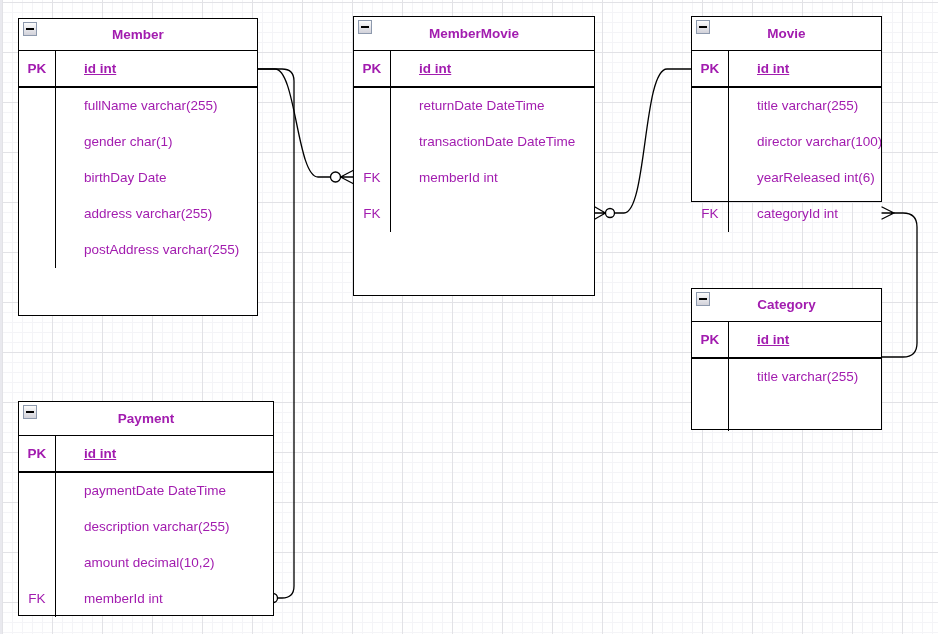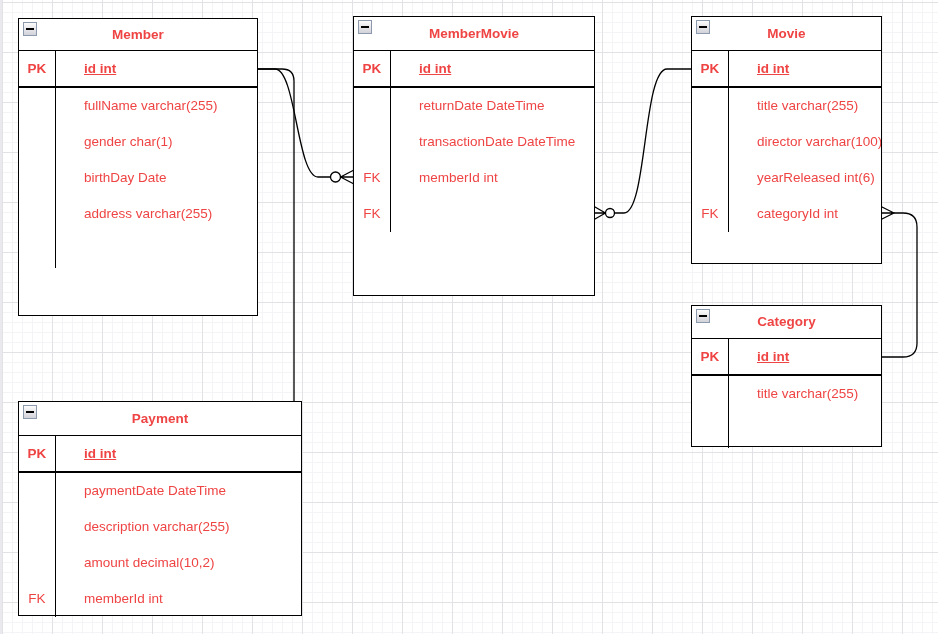--- a/index.html
+++ b/index.html
@@ -29,21 +29,21 @@
     position: absolute; left: 0; top: 0; width: 938px; height: 634px;
     pointer-events: none;
   }
   #edges path, #edges circle { pointer-events: stroke; }
 
   .er-table {
     position: absolute;
     box-sizing: border-box;
     background: #ffffff;
     border: 1.5px solid #000000;
-    color: #ef4444;
+    color: #a21caf;
     font-size: 13.5px;
     line-height: 1;
   }
   .er-header {
     position: relative;
     display: flex;
     align-items: center;
     justify-content: center;
     font-weight: bold;
     font-size: 13.5px;
@@ -98,25 +98,25 @@
   .pk .field-col {
     font-weight: bold;
     text-decoration: underline;
   }
 
   
   #t-member      { left: 18px;  top: 18px;  width: 240px; height: 298px; }
   #t-member .er-header      { height: 32px; }
   #t-membermovie { left: 353px; top: 16px;  width: 242px; height: 280px; }
   #t-membermovie .er-header { height: 34px; }
-  #t-movie       { left: 691px; top: 16px;  width: 191px; height: 248px; }
+  #t-movie       { left: 691px; top: 16px;  width: 191px; height: 186px; }
   #t-movie .er-header       { height: 34px; }
-  #t-category    { left: 691px; top: 305px; width: 191px; height: 142px; text-align: center; }
+  #t-category    { left: 691px; top: 288px; width: 191px; height: 142px; text-align: center; }
   #t-category .er-header    { height: 33px; }
-  #t-payment     { left: 18px;  top: 401px; width: 284px; height: 215px; }
+  #t-payment     { left: 18px;  top: 401px; width: 256px; height: 215px; }
   #t-payment .er-header     { height: 34px; }
 </style>
 </head>
 <body>
 
 <div id="canvas">
   <div class="canvas-edge"></div>
 
   <svg id="edges" width="938" height="634" viewBox="0 0 938 634" fill="none" stroke="#000000" stroke-width="1.3" stroke-linejoin="round" stroke-linecap="round">
     <g>
@@ -163,20 +163,21 @@
       <div class="er-row">
         <span class="key-col"></span>
         <span class="field-col">birthDay Date</span>
       </div>
       <div class="er-row">
         <span class="key-col"></span>
         <span class="field-col">address varchar(255)</span>
       </div>
       <div class="er-row">
         <span class="key-col"></span>
+        <span class="field-col">postAddress varchar(255)</span>
       </div>
     </div>
   </div>
 
   <div class="er-table" id="t-membermovie">
     <div class="er-header">
       <span class="collapse-btn">
           <span class="minus"></span>
         </span>
       <span>MemberMovie</span>

